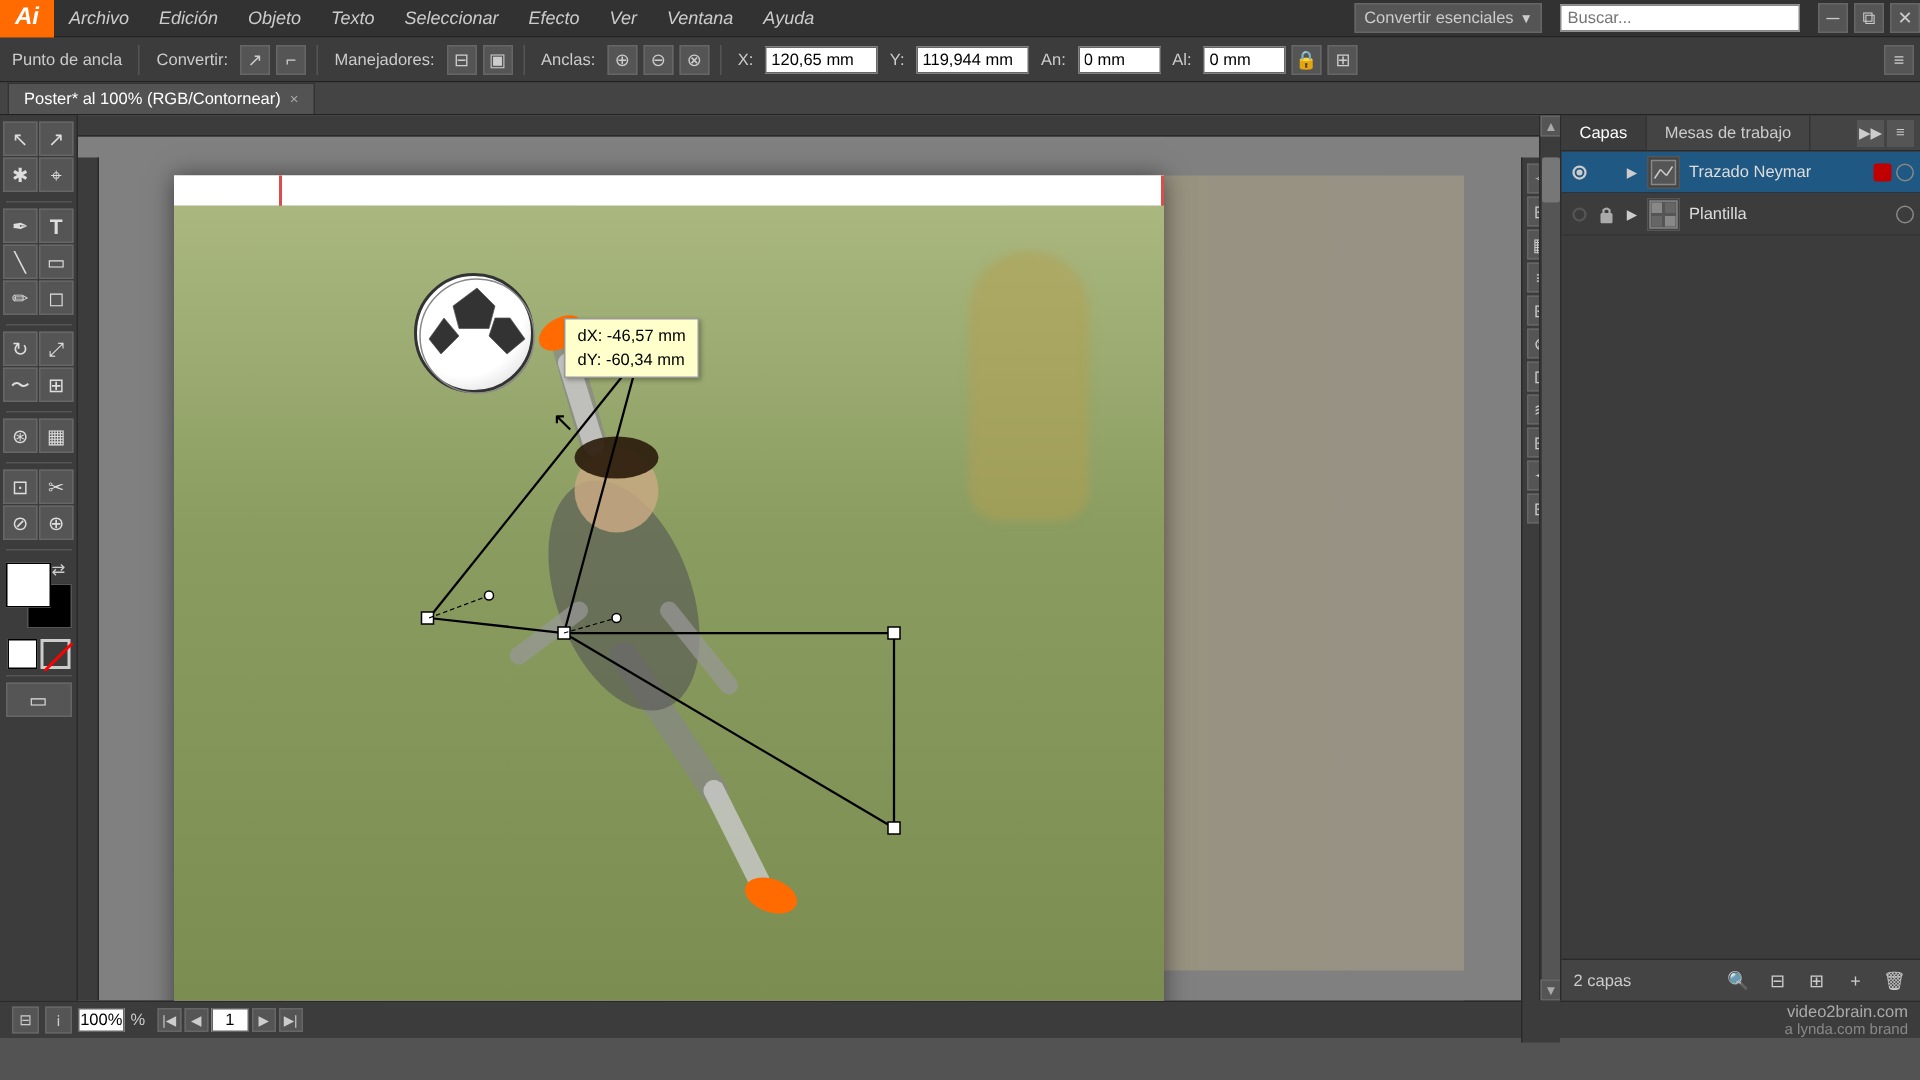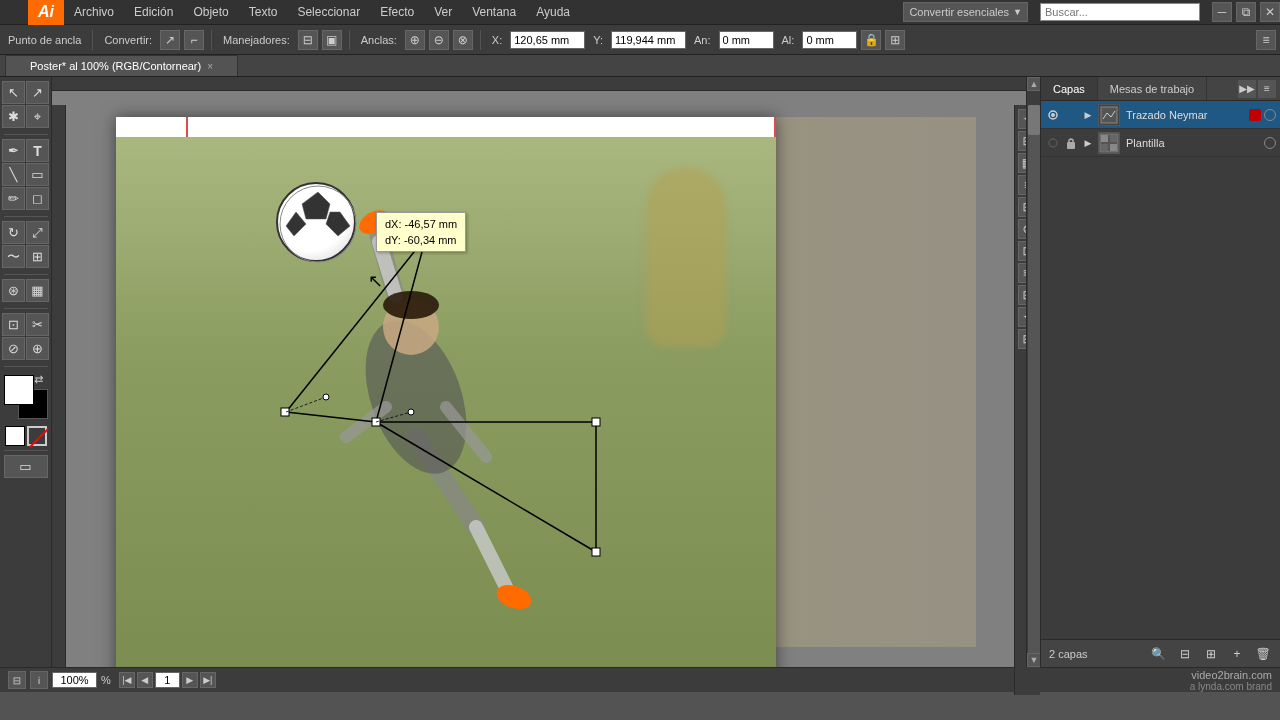--- a/index.html
+++ b/index.html
@@ -5,24 +5,24 @@
     * { margin: 0; padding: 0; box-sizing: border-box; }
     body { width: 1280px; height: 720px; overflow: hidden; background: #535353; font-family: Arial, sans-serif; font-size: 11px; color: #ccc; }
 
     
     #menu-bar {
       width: 100%; height: 25px; background: #323232; display: flex; align-items: center;
       color: #ccc; font-size: 12px; border-bottom: 1px solid #222;
     }
     #ai-logo {
       width: 36px; height: 25px; background: #FF6B00; display: flex; align-items: center; justify-content: center;
-      font-weight: bold; font-size: 16px; color: #fff; font-style: italic; flex-shrink: 0; margin-left: 28px;
+      font-weight: bold; font-size: 16px; color: #fff; font-style: italic; flex-shrink: 0;
     }
     .menu-item {
-      padding: 0 10px; height: 100%; display: flex; align-items: center; cursor: pointer; color: #ccc;
+      padding: 0 10px; height: 100%; display: flex; align-items: center; cursor: pointer; color: #ccc; font-style: italic;
     }
 
     
     #toolbar-bar {
       width: 100%; height: 30px; background: #3c3c3c; display: flex; align-items: center;
       border-bottom: 1px solid #222; padding: 0 4px; gap: 4px; font-size: 11px; color: #ccc;
     }
     .tb-label { padding: 0 4px; color: #ccc; white-space: nowrap; }
     .tb-btn {
       background: #555; border: 1px solid #666; color: #ccc; padding: 1px 5px;
@@ -39,21 +39,21 @@
     .tb-separator { width: 1px; height: 20px; background: #555; margin: 0 3px; }
     .top-right-menu { margin-left: auto; display: flex; align-items: center; gap: 4px; }
 
     
     #tab-bar {
       background: #444; height: 22px; display: flex; align-items: stretch;
       border-bottom: 1px solid #222; padding-left: 5px;
     }
     .tab {
       background: #616161; border: 1px solid #333; border-bottom: none;
-      padding: 0 24px; display: flex; align-items: center; font-size: 11px; color: #ddd;
+      padding: 0 10px; display: flex; align-items: center; font-size: 11px; color: #ddd;
       cursor: pointer; gap: 6px;
     }
     .tab.active { background: #535353; color: #fff; }
     .tab-close { font-size: 10px; color: #aaa; cursor: pointer; }
 
     
     #main-layout {
       display: flex; width: 100%; height: calc(720px - 25px - 30px - 28px - 22px - 25px);
     }
 
@@ -185,21 +185,21 @@
     }
 
     
     #status-bar {
       width: 100%; height: 25px; background: #3c3c3c; display: flex; align-items: center;
       border-top: 1px solid #2a2a2a; padding: 0 8px; gap: 8px; font-size: 11px; color: #ccc;
       flex-shrink: 0;
     }
     .status-left { display: flex; align-items: center; gap: 4px; }
     .status-btn { width: 18px; height: 18px; background: #555; border: 1px solid #666; display: flex; align-items: center; justify-content: center; font-size: 10px; cursor: pointer; color: #ccc; }
-    .zoom-input { background: #fff; border: 1px solid #666; color: #000; width: 45px; height: 16px; font-size: 11px; text-align: center; }
+    .zoom-input { background: #fff; border: 1px solid #666; color: #000; width: 31px; height: 16px; font-size: 11px; text-align: center; }
     .status-center { flex: 1; text-align: center; }
     .status-nav { display: flex; align-items: center; gap: 2px; }
     .nav-btn { width: 16px; height: 16px; background: #555; border: 1px solid #666; display: flex; align-items: center; justify-content: center; font-size: 9px; cursor: pointer; color: #ccc; }
     .page-input { background: #fff; border: 1px solid #666; color: #000; width: 25px; height: 16px; font-size: 11px; text-align: center; }
     .status-right { margin-left: auto; display: flex; align-items: center; gap: 6px; }
     .brand-text { font-size: 11px; color: #aaa; }
     .brand-sub { font-size: 10px; color: #888; }
 
     
     #search-bar-area {

